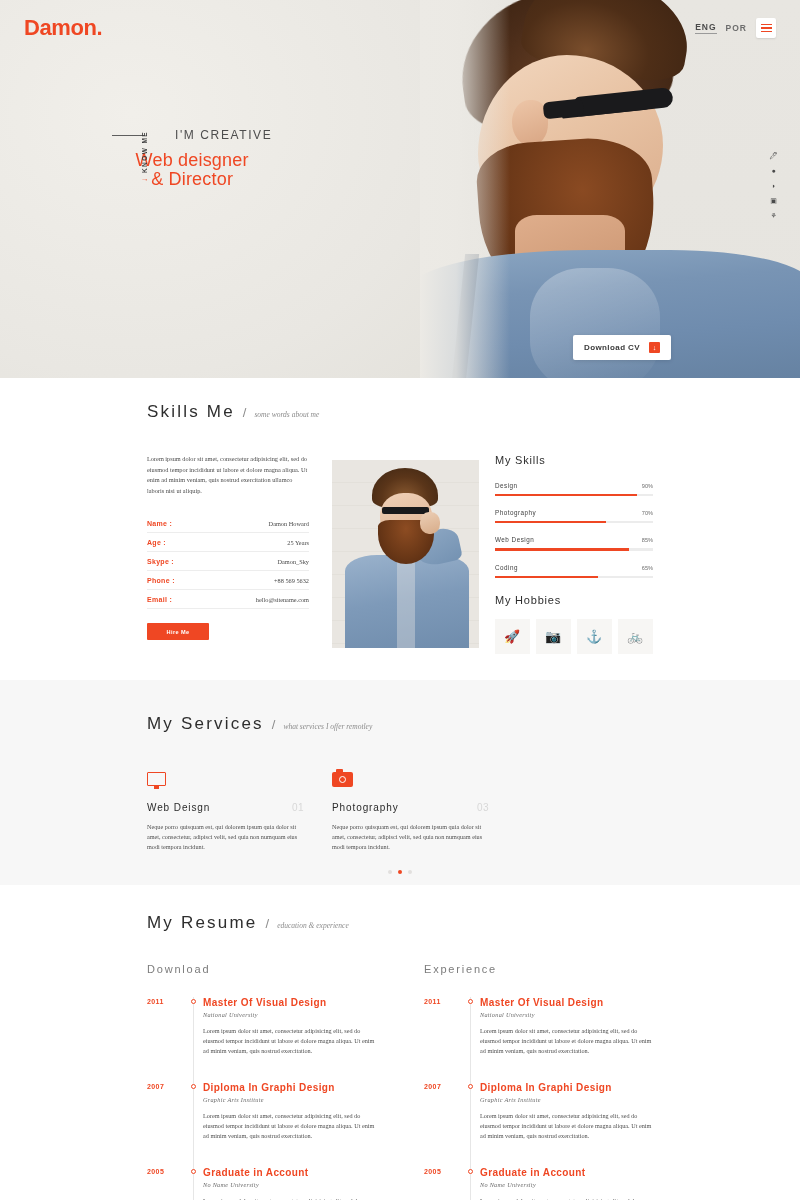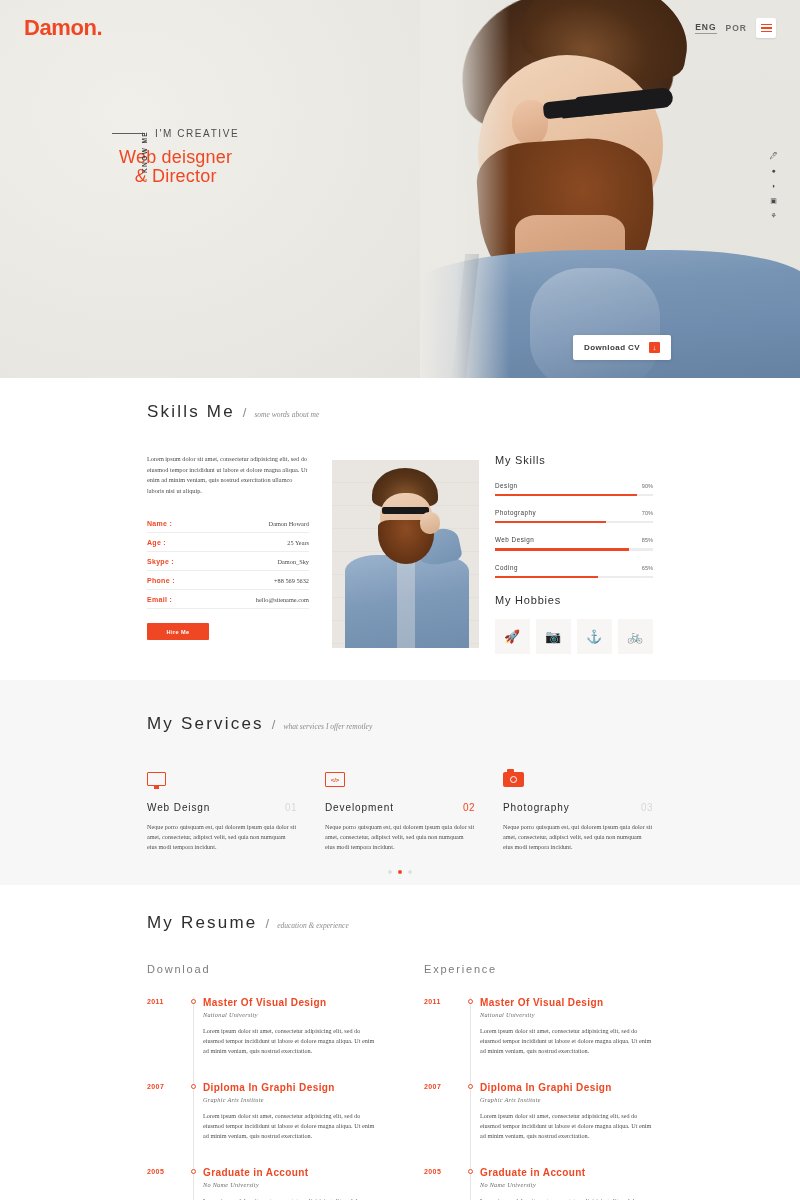--- a/index.html
+++ b/index.html
@@ -116,21 +116,21 @@
     width:20px; height:20px; background:#ffffff; border-radius:2px;
     display:flex; flex-direction:column; align-items:center; justify-content:center; gap:2px;
     box-shadow:0 1px 2px rgba(0,0,0,.10);
   }
   .burger span { display:block; width:11px; height:1.6px; background:#ef4723; }
 
   
   .hero-copy { position:absolute; left:112px; top:128px; z-index:20; }
   .hero-eyebrow { display:flex; align-items:center; gap:10px; margin-bottom:9px; }
   .hero-line { width:33px; height:1px; background:#5e5e5e; }
-  .hero-eyebrow-text { font-size:10px; letter-spacing:1.6px; color:#4d4d4d; }
+  .hero-eyebrow-text { font-size:12px; letter-spacing:1.6px; color:#4d4d4d;margin-left:20px; }
   .hero-title {
     font-size:18px; line-height:19px; color:#ef4723; font-weight:400;
     letter-spacing:0.2px;
     text-align:center;
   }
   .know-me {
     position:absolute; left:140px; top:182px; z-index:20;
     transform:rotate(-90deg); transform-origin:left top;
     display:flex; align-items:center; gap:5px;
   }
@@ -463,30 +463,20 @@
           <div class="service-icon">
               <div class="svc-monitor"></div>
             </div>
           <div class="service-head">
             <span class="service-name">Web Deisgn</span>
             <span class="service-num">01</span>
           </div>
           <p class="service-desc">Neque porro quisquam est, qui dolorem ipsum quia dolor sit amet, consectetur, adipisci velit, sed quia non numquam eius modi tempora incidunt.</p>
         </div>
 
-        <div class="service-col">
-          <div class="service-icon">
-              <div class="svc-code">&lt;/&gt;</div>
-            </div>
-          <div class="service-head">
-            <span class="service-name">Development</span>
-            <span class="service-num accent">02</span>
-          </div>
-          <p class="service-desc">Neque porro quisquam est, qui dolorem ipsum quia dolor sit amet, consectetur, adipisci velit, sed quia non numquam eius modi tempora incidunt.</p>
-        </div>
 
         <div class="service-col">
           <div class="service-icon">
               <div class="svc-cam">
                 <div class="svc-cam-lens"></div>
               </div>
             </div>
           <div class="service-head">
             <span class="service-name">Photography</span>
             <span class="service-num">03</span>

